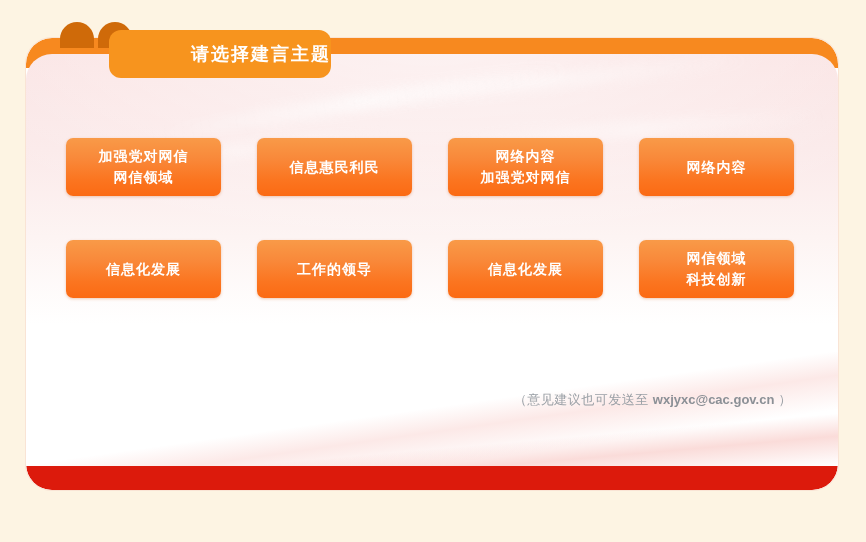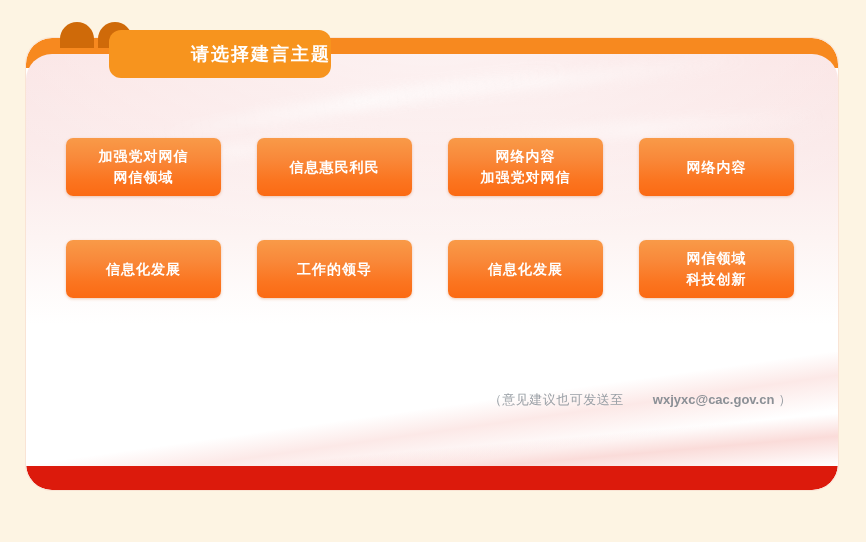--- a/index.html
+++ b/index.html
@@ -174,21 +174,20 @@
     top: 337px;
     font-size: 13px;
     color: #9aa0a6;
     letter-spacing: 0.5px;
     white-space: nowrap;
   }
   .email-note .addr {
     color: #8b9096;
     font-weight: bold;
     letter-spacing: 0;
-    margin-left: 25px;
   }
   .footer-note {
     position: absolute;
     right: 22px;
     top: 415px;
     font-size: 11px;
     color: #b9bcc0;
     letter-spacing: 0.5px;
     white-space: nowrap;
   }

